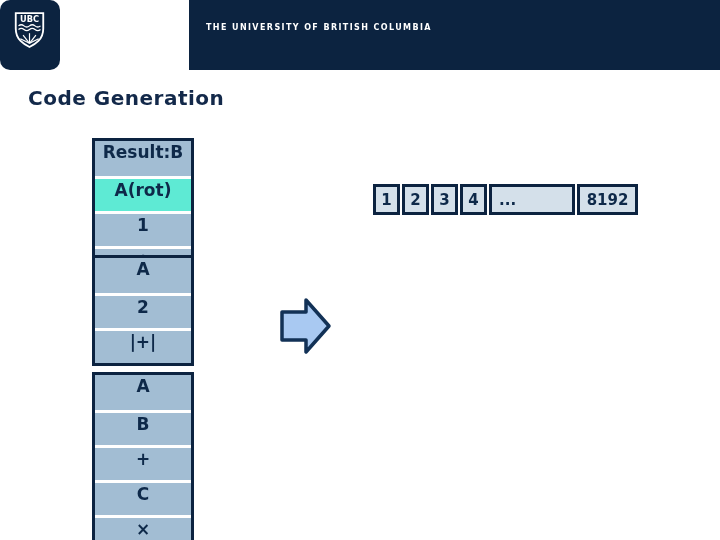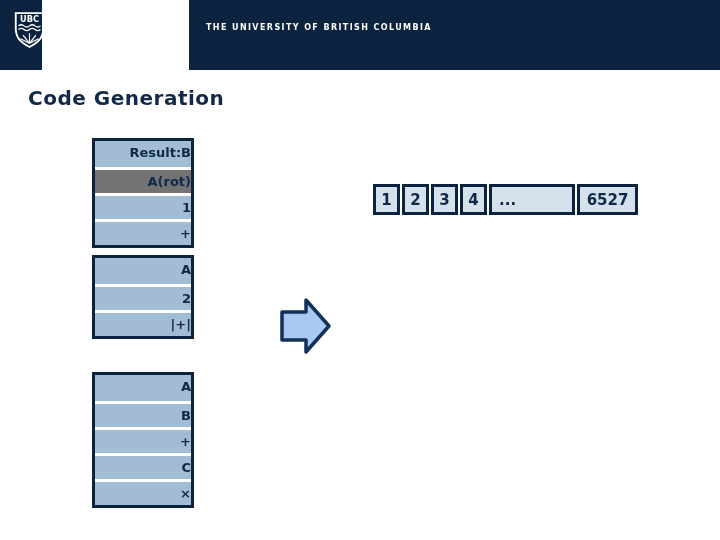--- a/index.html
+++ b/index.html
@@ -8,21 +8,21 @@
     position: relative;
     background: #ffffff;
     font-family: "DejaVu Sans", "Liberation Sans", sans-serif;
     color: #13294a;
     overflow: hidden;
   }
 
   
   .masthead { position: absolute; top: 0; left: 0; width: 720px; height: 70px; }
   .hblock { position: absolute; top: 0; height: 70px; background: #0c2340; }
-  .hblock.logo   { left: 0;   width: 42px; }
+  .hblock.logo   { left: 0;   width: 60px; border-radius: 10px; }
   .hblock.tag    { left: 67px;  width: 117px; }
   .hblock.uni    { left: 189px; width: 531px; }
   .crest { position: absolute; left: 13px; top: 11px; }
   .tagline {
     position: absolute; left: 15px; top: 21px;
     color: #ffffff; font-size: 10px; font-weight: bold;
   }
   .university {
     position: absolute; left: 17px; top: 23px;
     color: #ffffff; font-size: 8px; font-weight: bold; letter-spacing: 1.4px;
@@ -33,26 +33,26 @@
     position: absolute; left: 28px; top: 86px;
     font-size: 20px; font-weight: bold; color: #13294a; letter-spacing: 0.5px;
   }
 
   
   .stack {
     position: absolute; left: 92px; width: 102px;
     border: 3px solid #0c2340; background: #a2bdd3;
   }
   .stack .row {
-    height: 26px; line-height: 23px; text-align: right;
+    height: 35px; line-height: 23px; text-align: center;
     background: #a2bdd3; color: #0e2949;
-    font-size: 13px; font-weight: bold;
+    font-size: 17px; font-weight: bold;
   }
   .stack .row + .row { border-top: 3px solid #ffffff; }
-  .stack .row.highlight { background: #737373; }
+  .stack .row.highlight { background: #5eead4; }
   #stack-0 { top: 138px; }
   #stack-1 { top: 255px; }
   #stack-2 { top: 372px; }
 
   
   .flow-arrow { position: absolute; left: 279px; top: 297px; }
 
   
   .mem-array {
     position: absolute; left: 373px; top: 184px;
@@ -117,14 +117,14 @@
 <svg class="flow-arrow" width="53" height="58" viewBox="0 0 53 58">
   <polygon points="3,15 27,15 27,3 50,29 27,55 27,43 3,43" fill="#a9c9f2" stroke="#123156" stroke-width="3.5" stroke-linejoin="round"></polygon>
 </svg>
 
 <div class="mem-array">
   <div class="acell w-sm">1</div>
   <div class="acell w-sm">2</div>
   <div class="acell w-sm">3</div>
   <div class="acell w-sm">4</div>
   <div class="acell w-dots">...</div>
-  <div class="acell w-big">6527</div>
+  <div class="acell w-big">8192</div>
 </div>
 
 </body></html>

